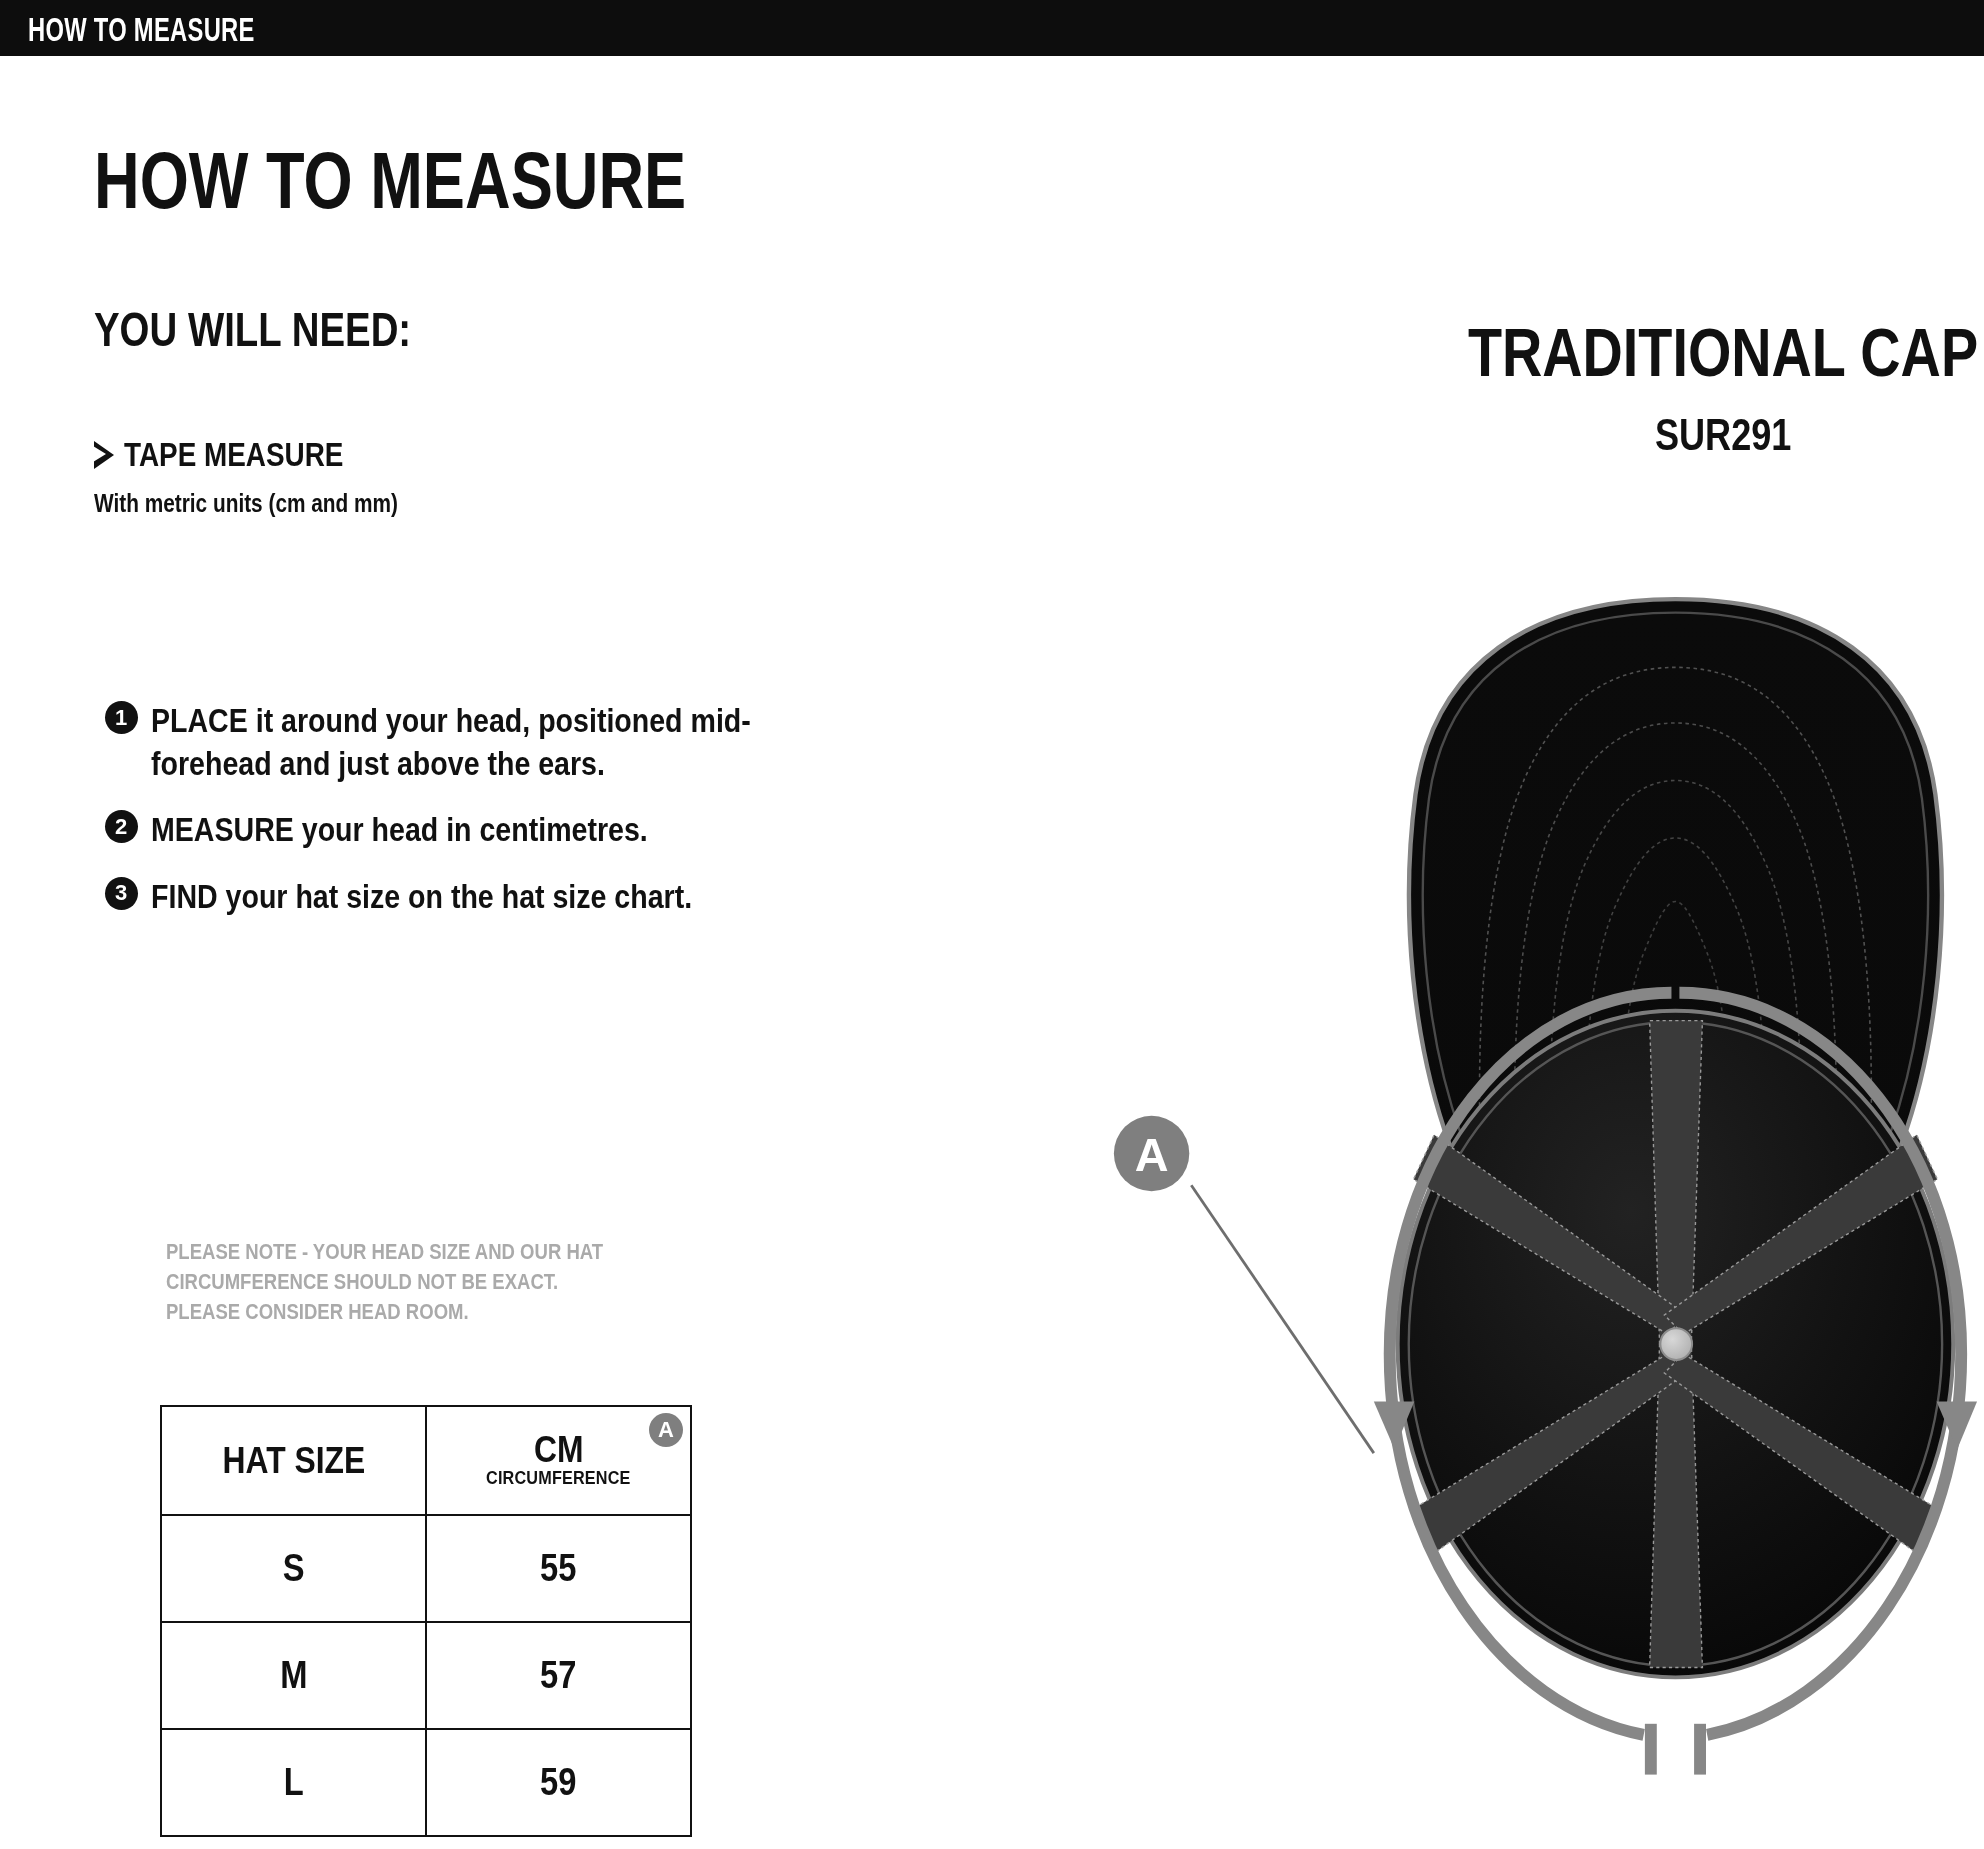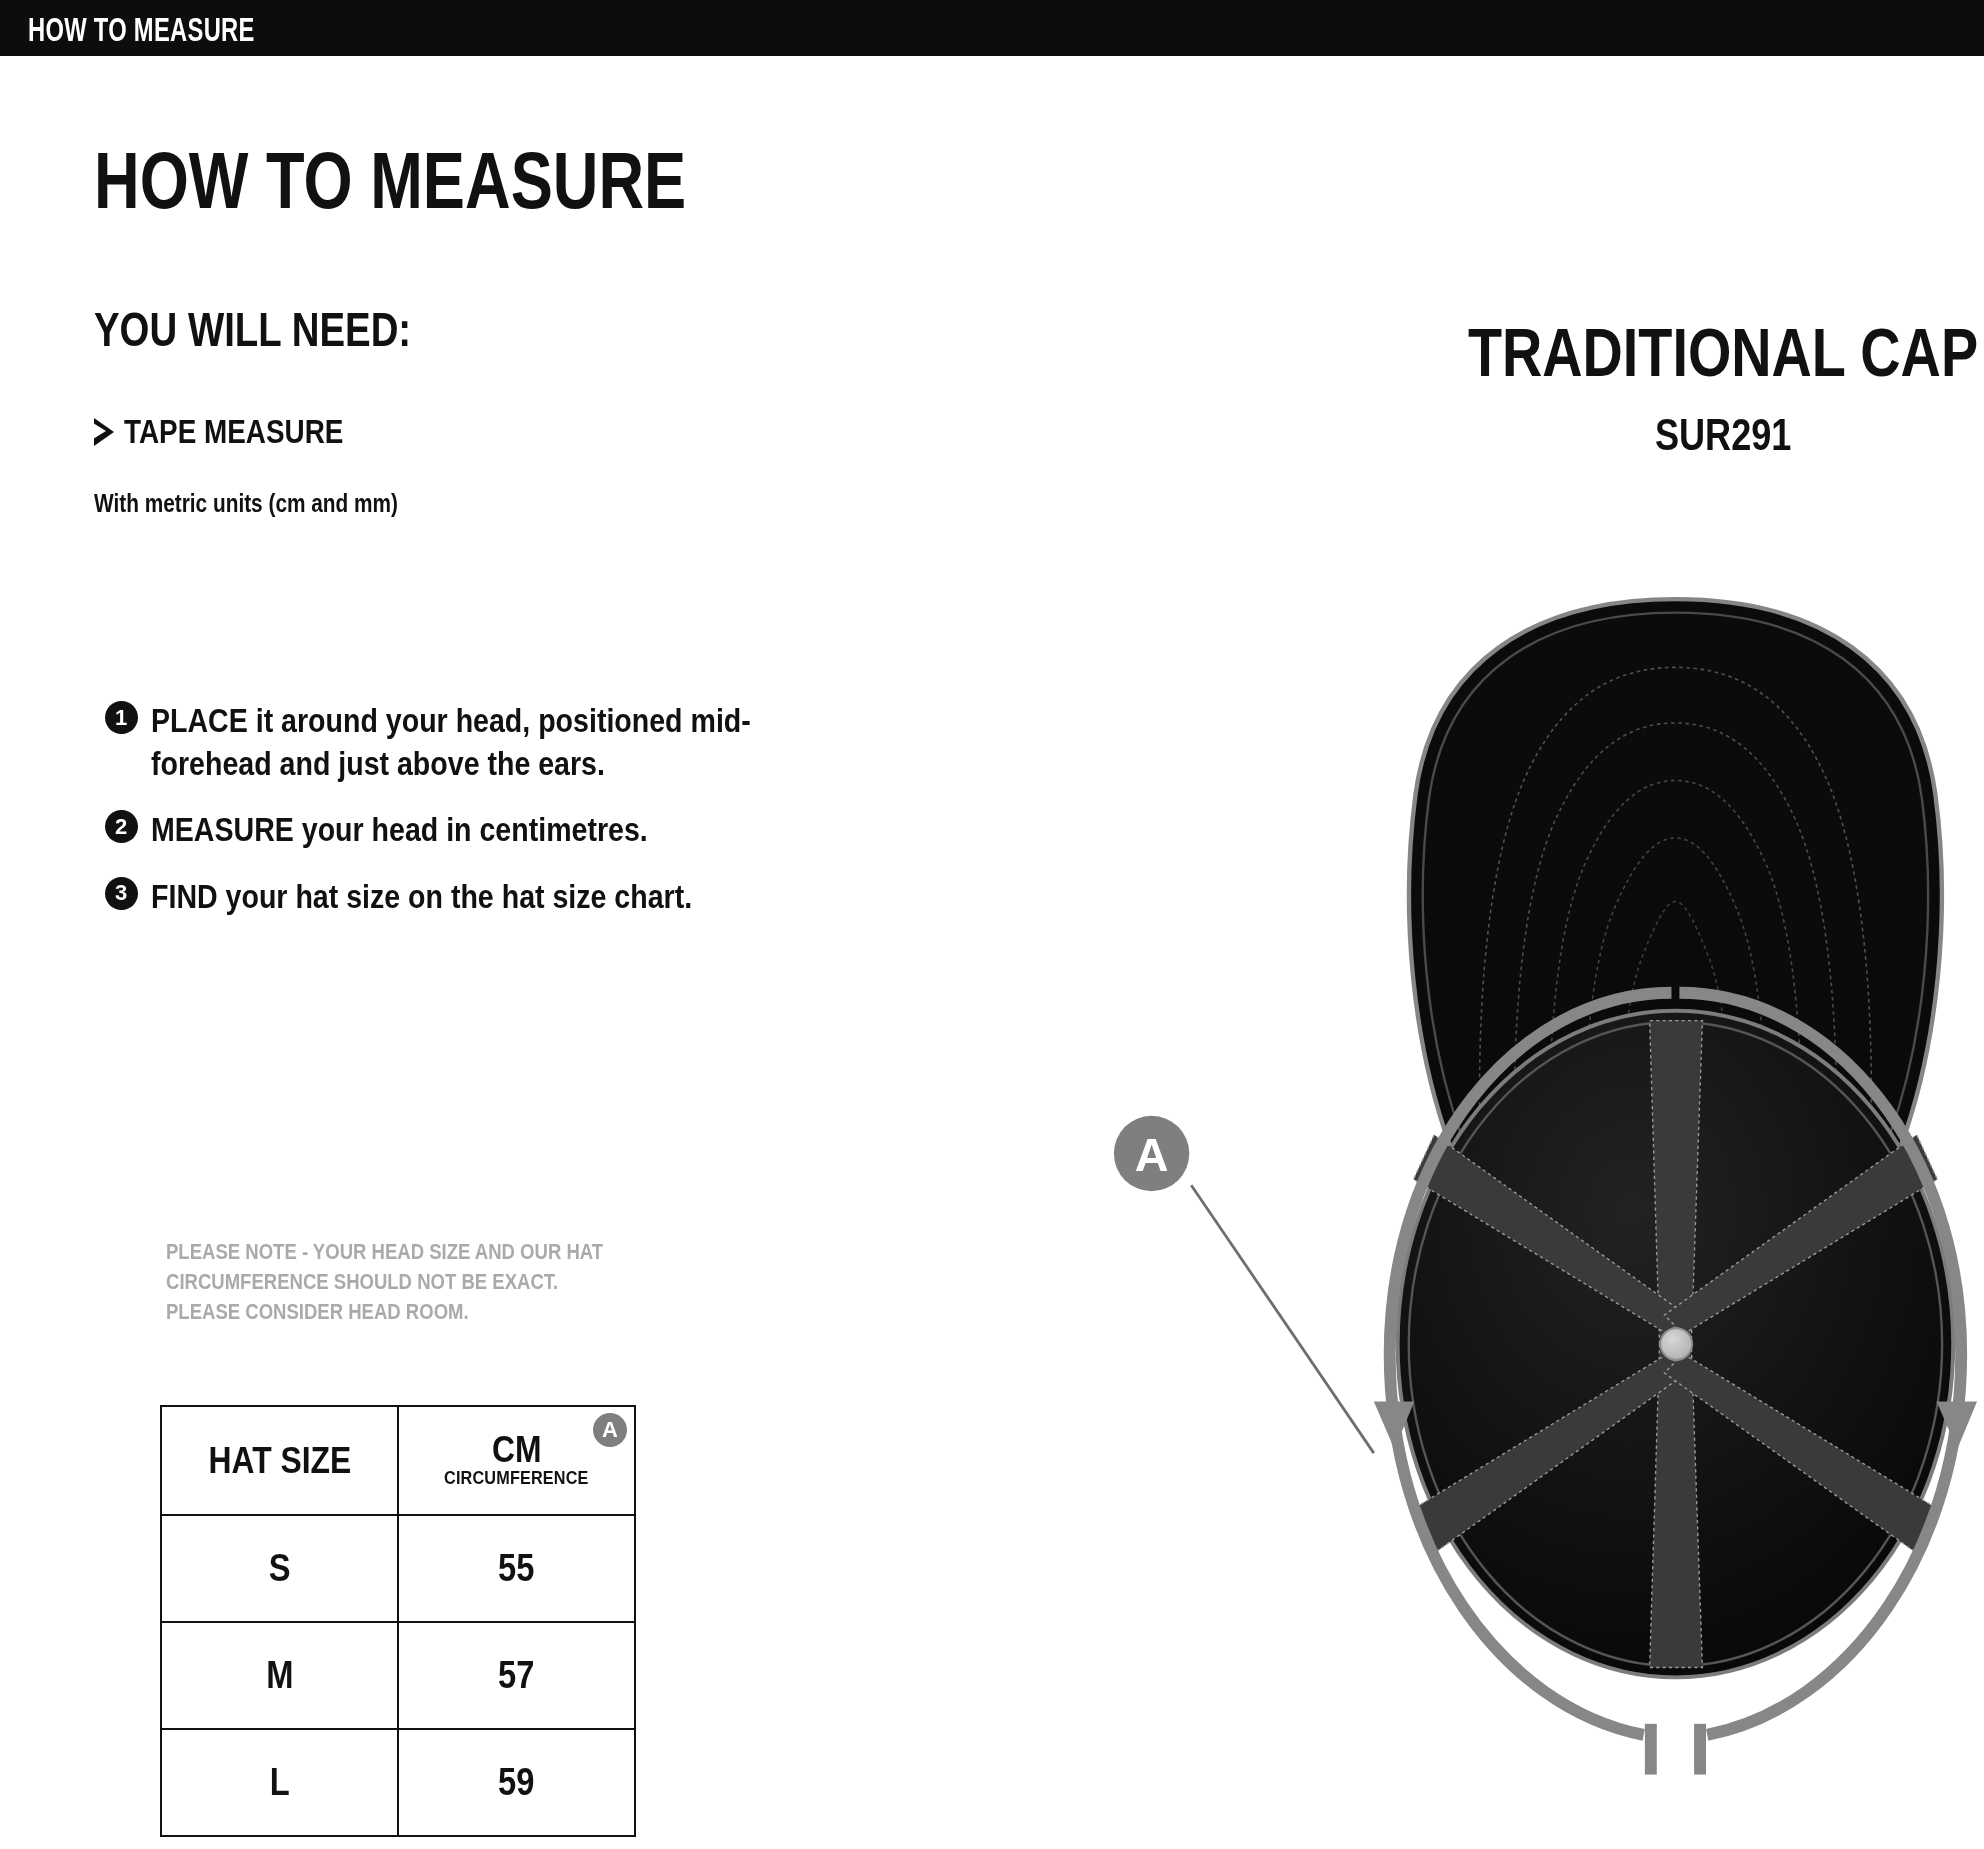--- a/index.html
+++ b/index.html
@@ -63,21 +63,21 @@
     color: #111111;
     transform: scaleX(0.80);
     transform-origin: left top;
     white-space: nowrap;
     line-height: 1;
   }
 
   .need-row {
     position: absolute;
     left: 94px;
-    top: 412px;
+    top: 435px;
     display: flex;
     align-items: center;
   }
   .tri {
     width: 0; height: 0;
     border-left: 20.6px solid #111111;
     border-top: 14.3px solid transparent;
     border-bottom: 14.3px solid transparent;
     position: relative;
   }
@@ -160,21 +160,21 @@
     transform: scaleX(0.82);
     transform-origin: left top;
     white-space: nowrap;
   }
 
   
   .table-wrap {
     position: absolute;
     left: 160px;
     top: 1405px;
-    width: 476px;
+    width: 532px;
   }
   table.size-table {
     border-collapse: collapse;
     width: 100%;
     table-layout: fixed;
   }
   table.size-table td, table.size-table th {
     border: 2.8px solid #111111;
     text-align: center;
     vertical-align: middle;

